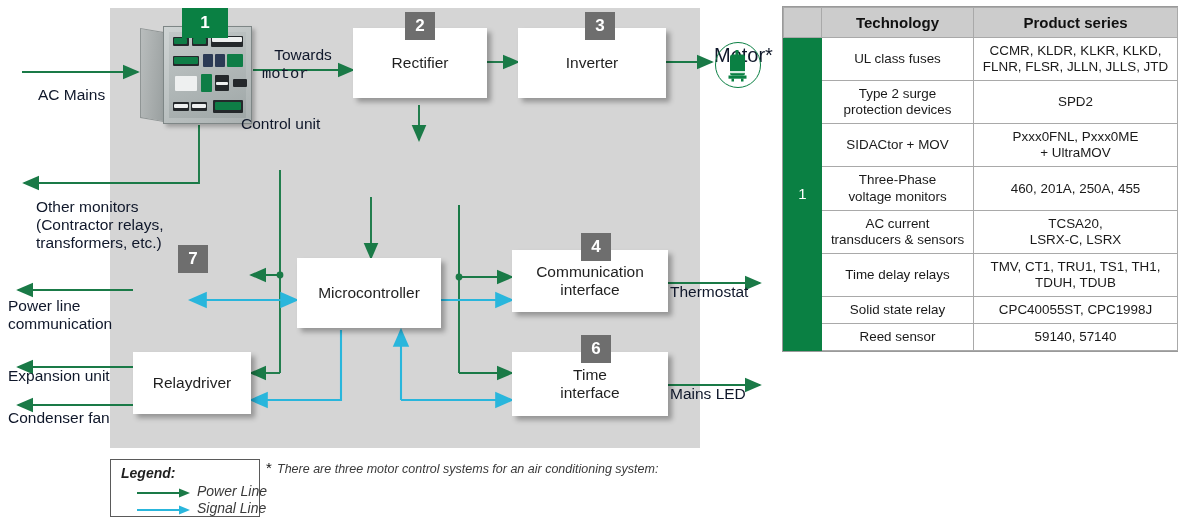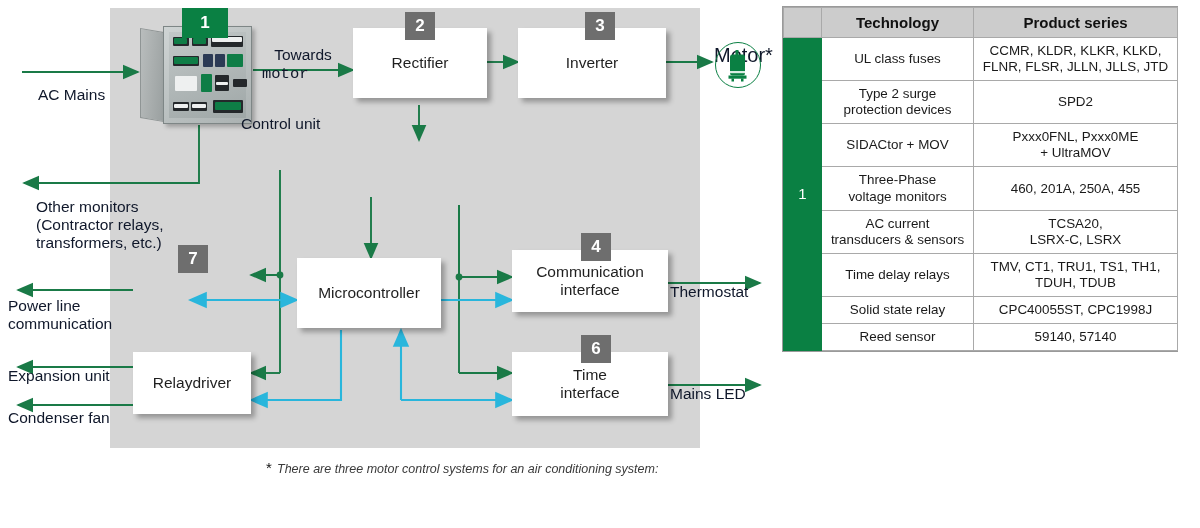--- a/index.html
+++ b/index.html
@@ -281,20 +281,37 @@
 
   <div class="lbl" style="left:8px;top:271px;">Power line</div>
   <div class="lbl" style="left:8px;top:289px;">communication</div>
 
   <div class="lbl" style="left:8px;top:341px;">Expansion unit</div>
   <div class="lbl" style="left:8px;top:383px;">Condenser fan</div>
 
   <div class="lbl" style="left:670px;top:257px;">Thermostat</div>
   <div class="lbl" style="left:670px;top:359px;">Mains LED</div>
 
+  <div class="legend">
+    <div class="legend-title">Legend:</div>
+    <div class="legend-row" style="top:26px;">
+      <svg width="58" height="12" viewBox="0 0 58 12">
+        <path d="M2,6 L44,6" stroke="#1a7a47" stroke-width="2" fill="none"></path>
+        <path d="M44,1.6 L55,6 L44,10.4 Z" fill="#1a7a47"></path>
+      </svg>
+      <span class="txt">Power Line</span>
+    </div>
+    <div class="legend-row" style="top:43px;">
+      <svg width="58" height="12" viewBox="0 0 58 12">
+        <path d="M2,6 L44,6" stroke="#29b6dc" stroke-width="2" fill="none"></path>
+        <path d="M44,1.6 L55,6 L44,10.4 Z" fill="#29b6dc"></path>
+      </svg>
+      <span class="txt">Signal Line</span>
+    </div>
+  </div>
 
   <div class="foot">
     <span class="star">*</span>
     <div>There are three motor control systems for an air conditioning system:</div>
   </div>
 
   <div class="tbl">
     <table>
       <colgroup>
         <col class="col-idx">

